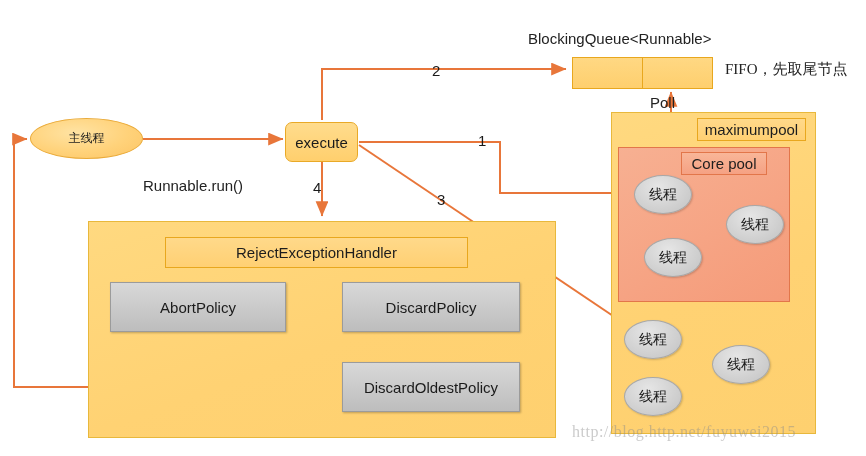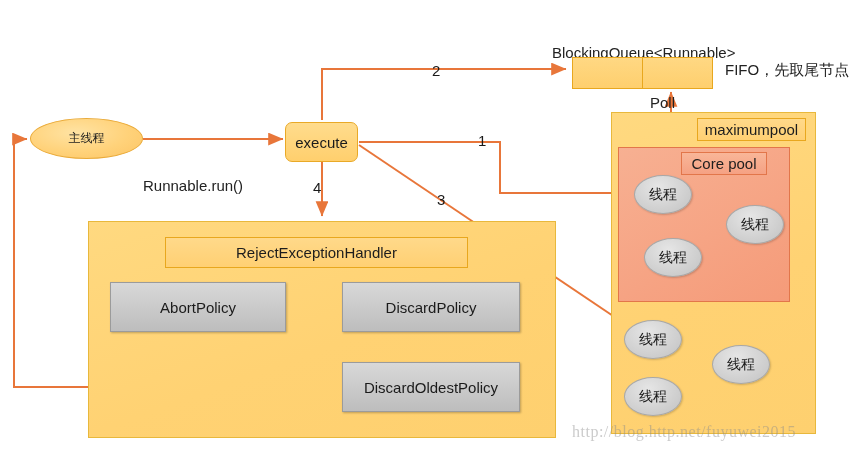--- a/index.html
+++ b/index.html
@@ -23,21 +23,21 @@
   }
   .lbl {
     position: absolute;
     color: #222222;
     white-space: nowrap;
     line-height: 1;
   }
   .title-txt { font-size: 15px; }
   .note-txt  { font-size: 15px; }
   .num-txt   { font-size: 15px; color: #1a1a1a; }
-  .cn        { font-family: Liberation Sans, sans-serif; }
+  .cn        { font-family: Liberation Serif, serif; }
 
   
   .panel {
     position: absolute;
     background: linear-gradient(160deg, #ffd980 0%, #ffd273 55%, #fed06f 100%);
     border: 1px solid #e8b83c;
     box-sizing: border-box;
   }
   .corepanel {
     position: absolute;
@@ -146,21 +146,21 @@
 
     <path d="M359,145 L628,326" stroke="#e8763a" stroke-width="2" fill="none" marker-end="url(#ah)"></path>
 
     <path d="M322,162 L322,216" stroke="#e8763a" stroke-width="2" fill="none" marker-end="url(#ah)"></path>
 
     <path d="M671,190 L671,92" stroke="#e8763a" stroke-width="2" fill="none" marker-end="url(#ah)"></path>
 
     <path d="M110,387 L14,387 L14,139 L27,139" stroke="#e8763a" stroke-width="2" fill="none" marker-end="url(#ah)"></path>
   </svg>
 
-  <div class="lbl title-txt" style="left:552px; top:31px;margin-top:14px;">BlockingQueue&lt;Runnable&gt;</div>
+  <div class="lbl title-txt" style="left:528px; top:31px;">BlockingQueue&lt;Runnable&gt;</div>
 
   <div class="queuecell" style="left:572px; top:57px; width:71px; height:32px;"></div>
   <div class="queuecell" style="left:642px; top:57px; width:71px; height:32px;"></div>
 
   <div class="lbl note-txt cn" style="left:725px; top:62px;">FIFO，先取尾节点</div>
 
   <div class="ellipse ell-main cn" style="left:30px; top:118px; width:113px; height:41px;">
     <span>主线程</span>
   </div>
 

